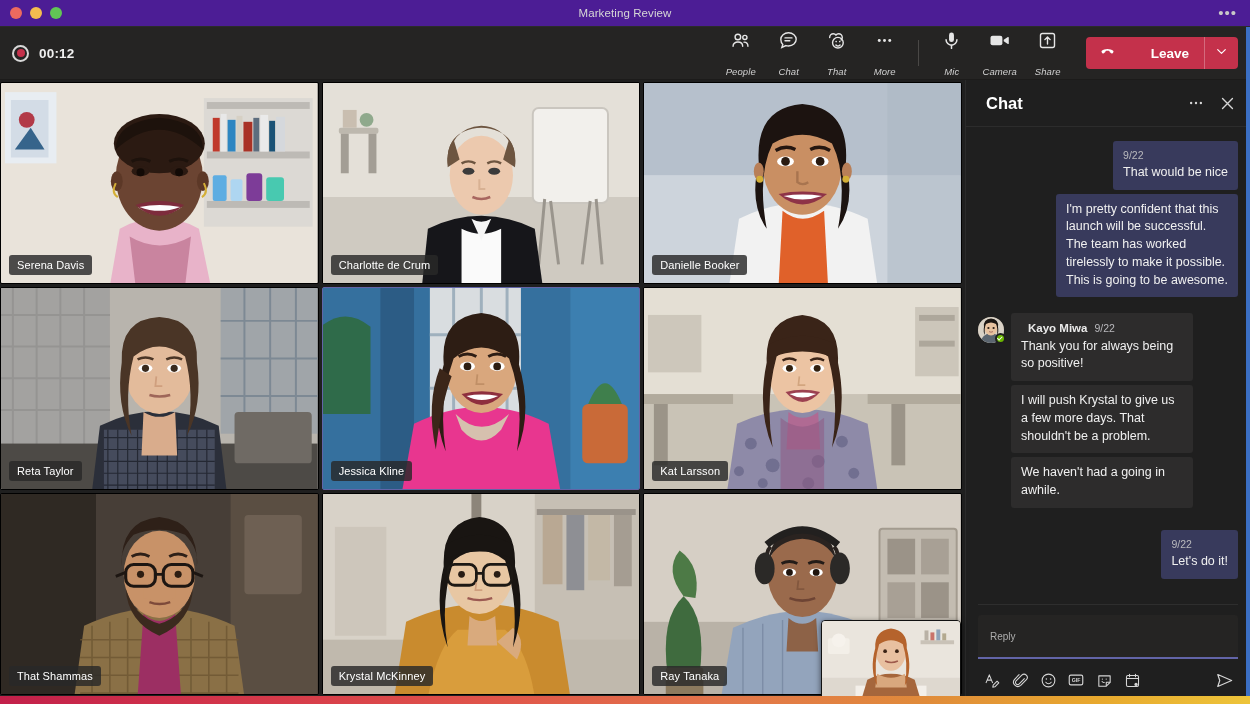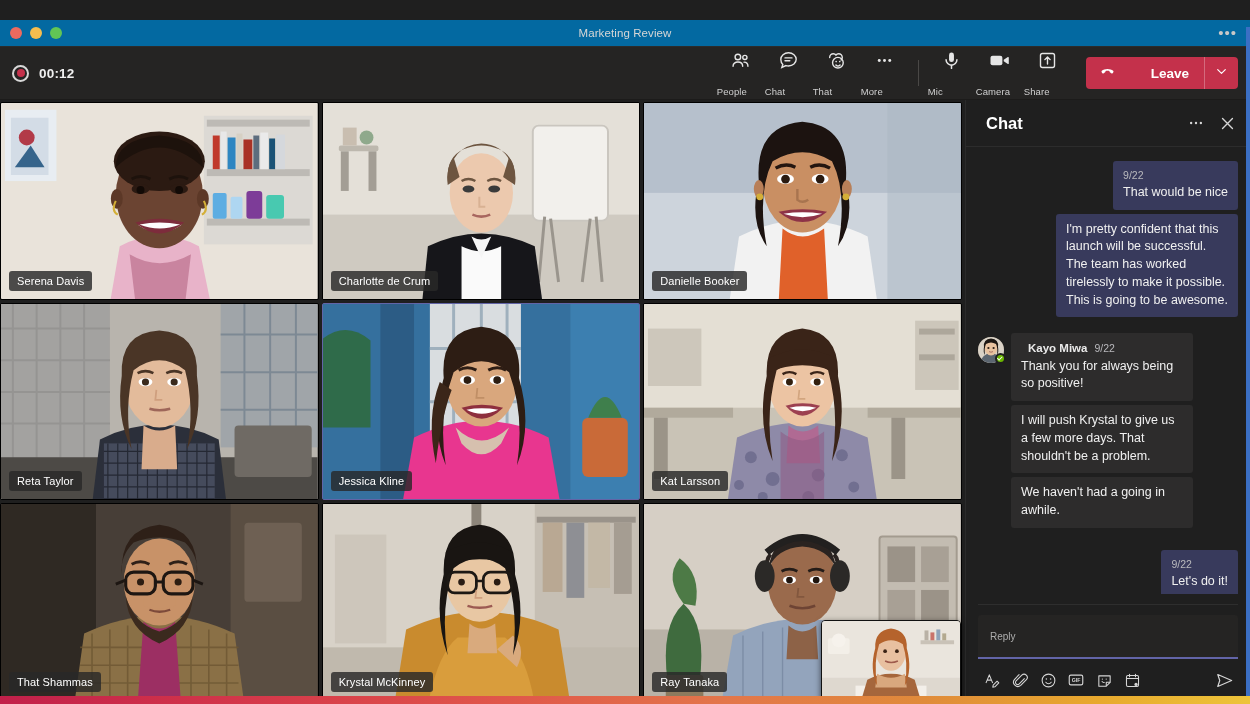--- a/index.html
+++ b/index.html
@@ -12,25 +12,24 @@
   .app {
     position: relative;
     width: 1250px; height: 704px;
     background: #1f1f1f;
     display: flex; flex-direction: column;
   }
 
   
   .titlebar {
     height: 27px; flex: 0 0 27px;
-    background: #0369a1;
+    background: #4c1d95;
     display: flex; align-items: center;
     position: relative;
     border-bottom: 1px solid #2b2b2b;
-    margin-top: 20px;
   }
   .traffic { display: flex; gap: 8px; padding-left: 10px; }
   .dot { width: 12px; height: 12px; border-radius: 50%; }
   .dot.red { background: #ec6a5f; }
   .dot.yellow { background: #f4bd4f; }
   .dot.green { background: #61c555; }
   .win-title {
     position: absolute; left: 0; right: 0; text-align: center;
     font-size: 11.5px; color: #d6d6d6; letter-spacing: .1px;
     pointer-events: none;
@@ -57,22 +56,22 @@
   }
   .rec-dot i { width: 8px; height: 8px; border-radius: 50%; background: #c4314b; display: block; }
   .rec-time { font-size: 13.5px; color: #f0f0f0; font-weight: 600; letter-spacing: .2px; }
 
   .tb-right {
     margin-left: auto; display: flex; align-items: center;
     padding-right: 12px; gap: 0;
   }
   .tb-btn {
     width: 48px; min-width: 48px;
-    display: flex; flex-direction: column; justify-content: center;
-    gap: 14px; height: 48px; cursor: pointer; border-radius: 3px;
+    display: flex; flex-direction: column; align-items: center; justify-content: center;
+    gap: 14px; height: 48px; cursor: pointer; border-radius: 3px; font-style: italic;
   }
   .tb-btn .ic { height: 22px; display: flex; align-items: center; justify-content: center; color: #e6e6e6; }
   .tb-btn .lb { font-size: 9.5px; color: #d0d0d0; letter-spacing: .1px; }
   .tb-sep { width: 1px; height: 26px; background: #4a4846; margin: 0 9px; }
 
   .leave {
     margin-left: 14px; height: 32px;
     background: #c4314b; border-radius: 4px;
     display: flex; align-items: center; cursor: pointer;
     overflow: hidden;
@@ -84,21 +83,21 @@
   .leave-main .lt { font-size: 13.5px; color: #fff; font-weight: 600; margin-left: 28px; }
   .leave-div { width: 1px; height: 100%; background: rgba(255,255,255,.28); }
   .leave-caret { padding: 0 10px; display: flex; align-items: center; height: 100%; }
 
   
   .body { flex: 1; display: flex; min-height: 0; background: #1f1f1f; }
 
   
   .stage {
     flex: 1; position: relative;
-    padding: 2px 3px 3px 0;
+    padding: 2px 3px 9px 0;
     display: grid;
     grid-template-columns: repeat(3, 1fr);
     grid-template-rows: repeat(3, 1fr);
     gap: 3px;
     min-width: 0;
   }
   .tile {
     position: relative; overflow: hidden; border-radius: 2px;
     background: #333; border: 1px solid #000;
   }

